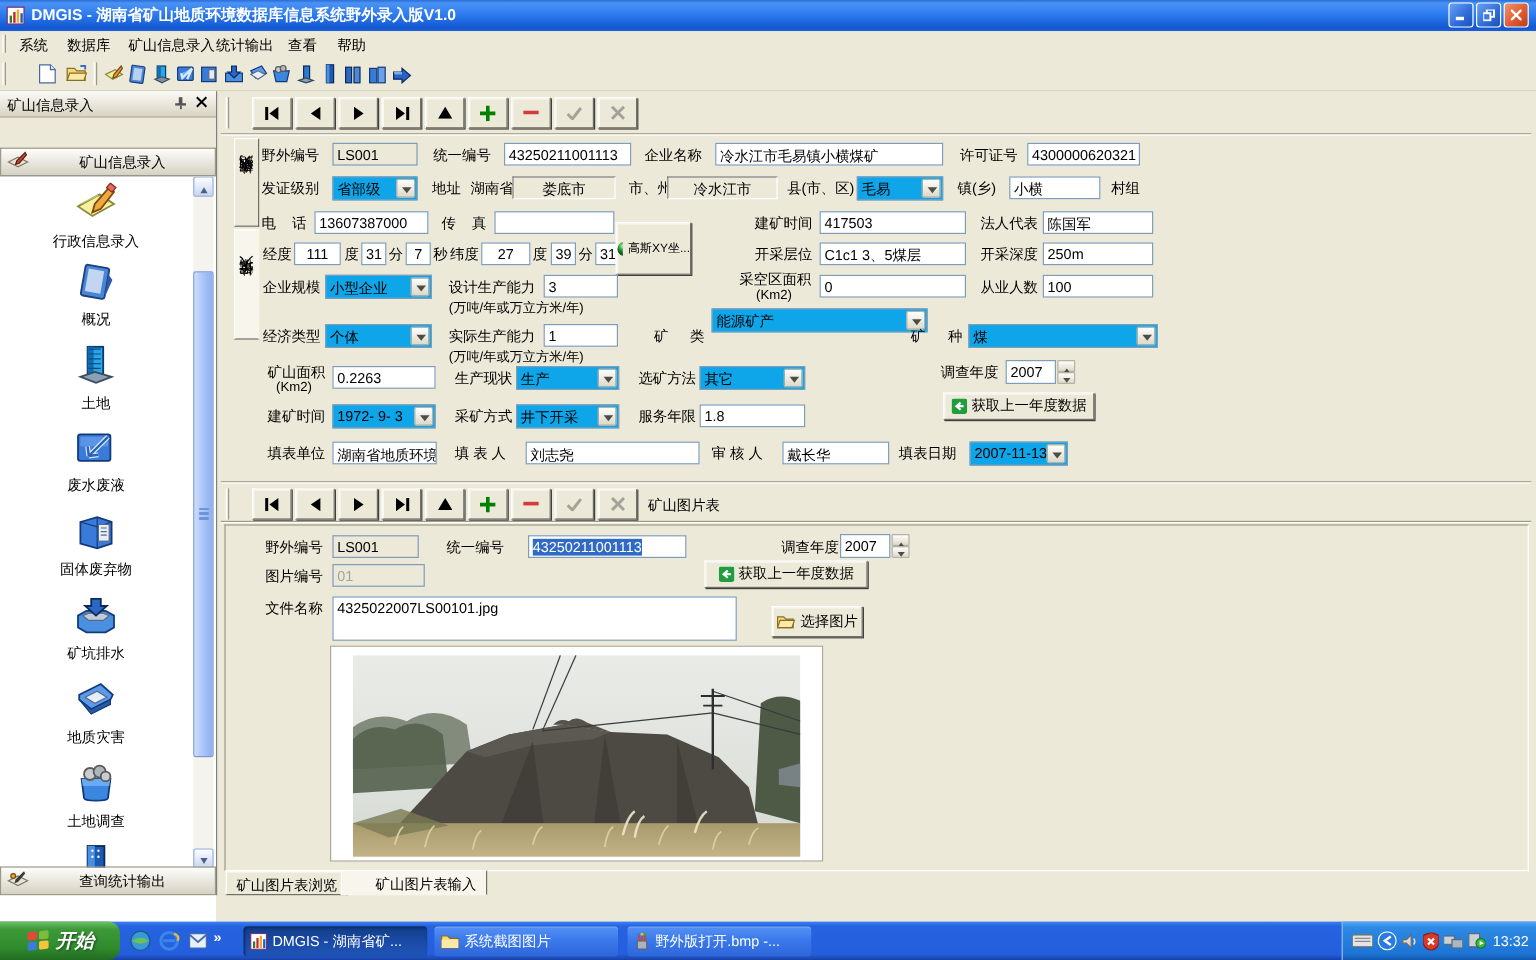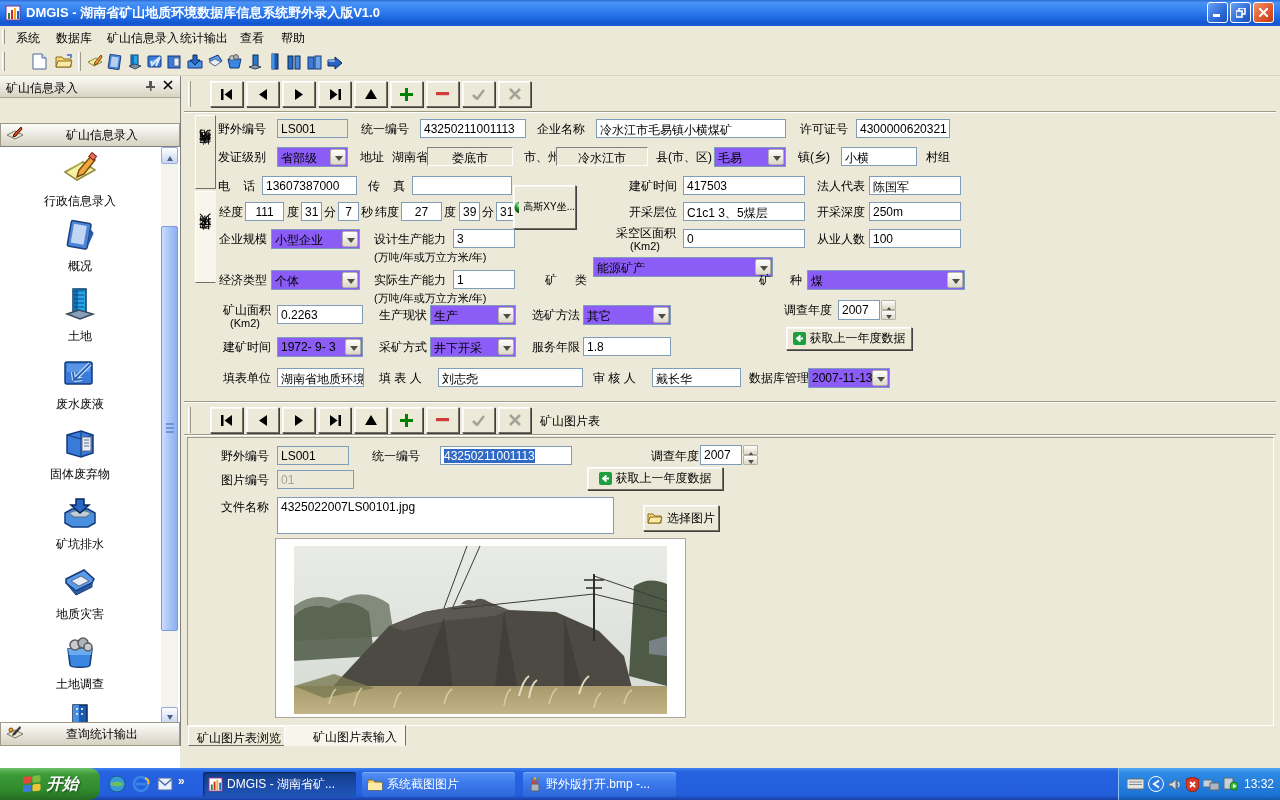--- a/index.html
+++ b/index.html
@@ -15,21 +15,21 @@
     position:absolute; height:19px; background:#fff;
     border:1px solid #7F9DB9; padding:2px 3px 0 3px; white-space:pre; overflow:hidden;
   }
   .ro { background:#ECE9D8; }
   .sunk {
     position:absolute; height:19px; background:#ECE9D8; text-align:center;
     border:1px solid; border-color:#808080 #FFFFFF #FFFFFF #808080; padding-top:2px; white-space:pre;
   }
   .multi { height:37px; }
   .dd {
-    position:absolute; height:20px; background:#8b5cf6; border:1px solid #7F9DB9;
+    position:absolute; height:20px; background:#0ea5e9; border:1px solid #7F9DB9;
     padding:2px 18px 0 3px; white-space:pre; overflow:hidden;
   }
   .ddbtn {
     position:absolute; right:1px; top:1px; width:16px; height:16px;
     background:linear-gradient(180deg,#FEFEFE,#DDD8C9);
     border:1px solid #B5B2A4; border-radius:2px;
   }
   .ddbtn:after {
     content:""; position:absolute; left:4px; top:6px;
     border:4px solid transparent; border-top:5px solid #4D4D42;
@@ -551,21 +551,21 @@
       </svg>
     <span>获取上一年度数据</span>
   </div>
 
   <span class="lbl" style="left:223px;top:371px">填表单位</span>
   <div class="inp" style="left:277px;top:368px;width:87px">湖南省地质环境</div>
   <span class="lbl" style="left:379px;top:371px">填 表 人</span>
   <div class="inp" style="left:438px;top:368px;width:145px">刘志尧</div>
   <span class="lbl" style="left:593px;top:371px">审 核 人</span>
   <div class="inp" style="left:652px;top:368px;width:89px">戴长华</div>
-  <span class="lbl" style="left:749px;top:371px">数据库管理</span>
+  <span class="lbl" style="left:749px;top:371px">填表日期</span>
   <div class="dd" style="left:808px;top:368px;width:82px"><span>2007-11-13</span><span class="ddbtn"></span></div>
 
   <div class="groove" style="left:184px;top:401px;width:1092px"></div>
   <div class="vgrip" style="left:188px;top:407px;height:26px"></div>
   <div class="btn3 nbtn" style="left:210px;top:407px"><svg width="14" height="11">
         <rect x="1" y="0" width="2.5" height="11" class="navglyph"></rect>
         <polygon points="12,0 4.5,5.5 12,11" class="navglyph"></polygon>
       </svg></div>
   <div class="btn3 nbtn" style="left:246px;top:407px"><svg width="10" height="11">
         <polygon points="9,0 1,5.5 9,11" class="navglyph"></polygon>

